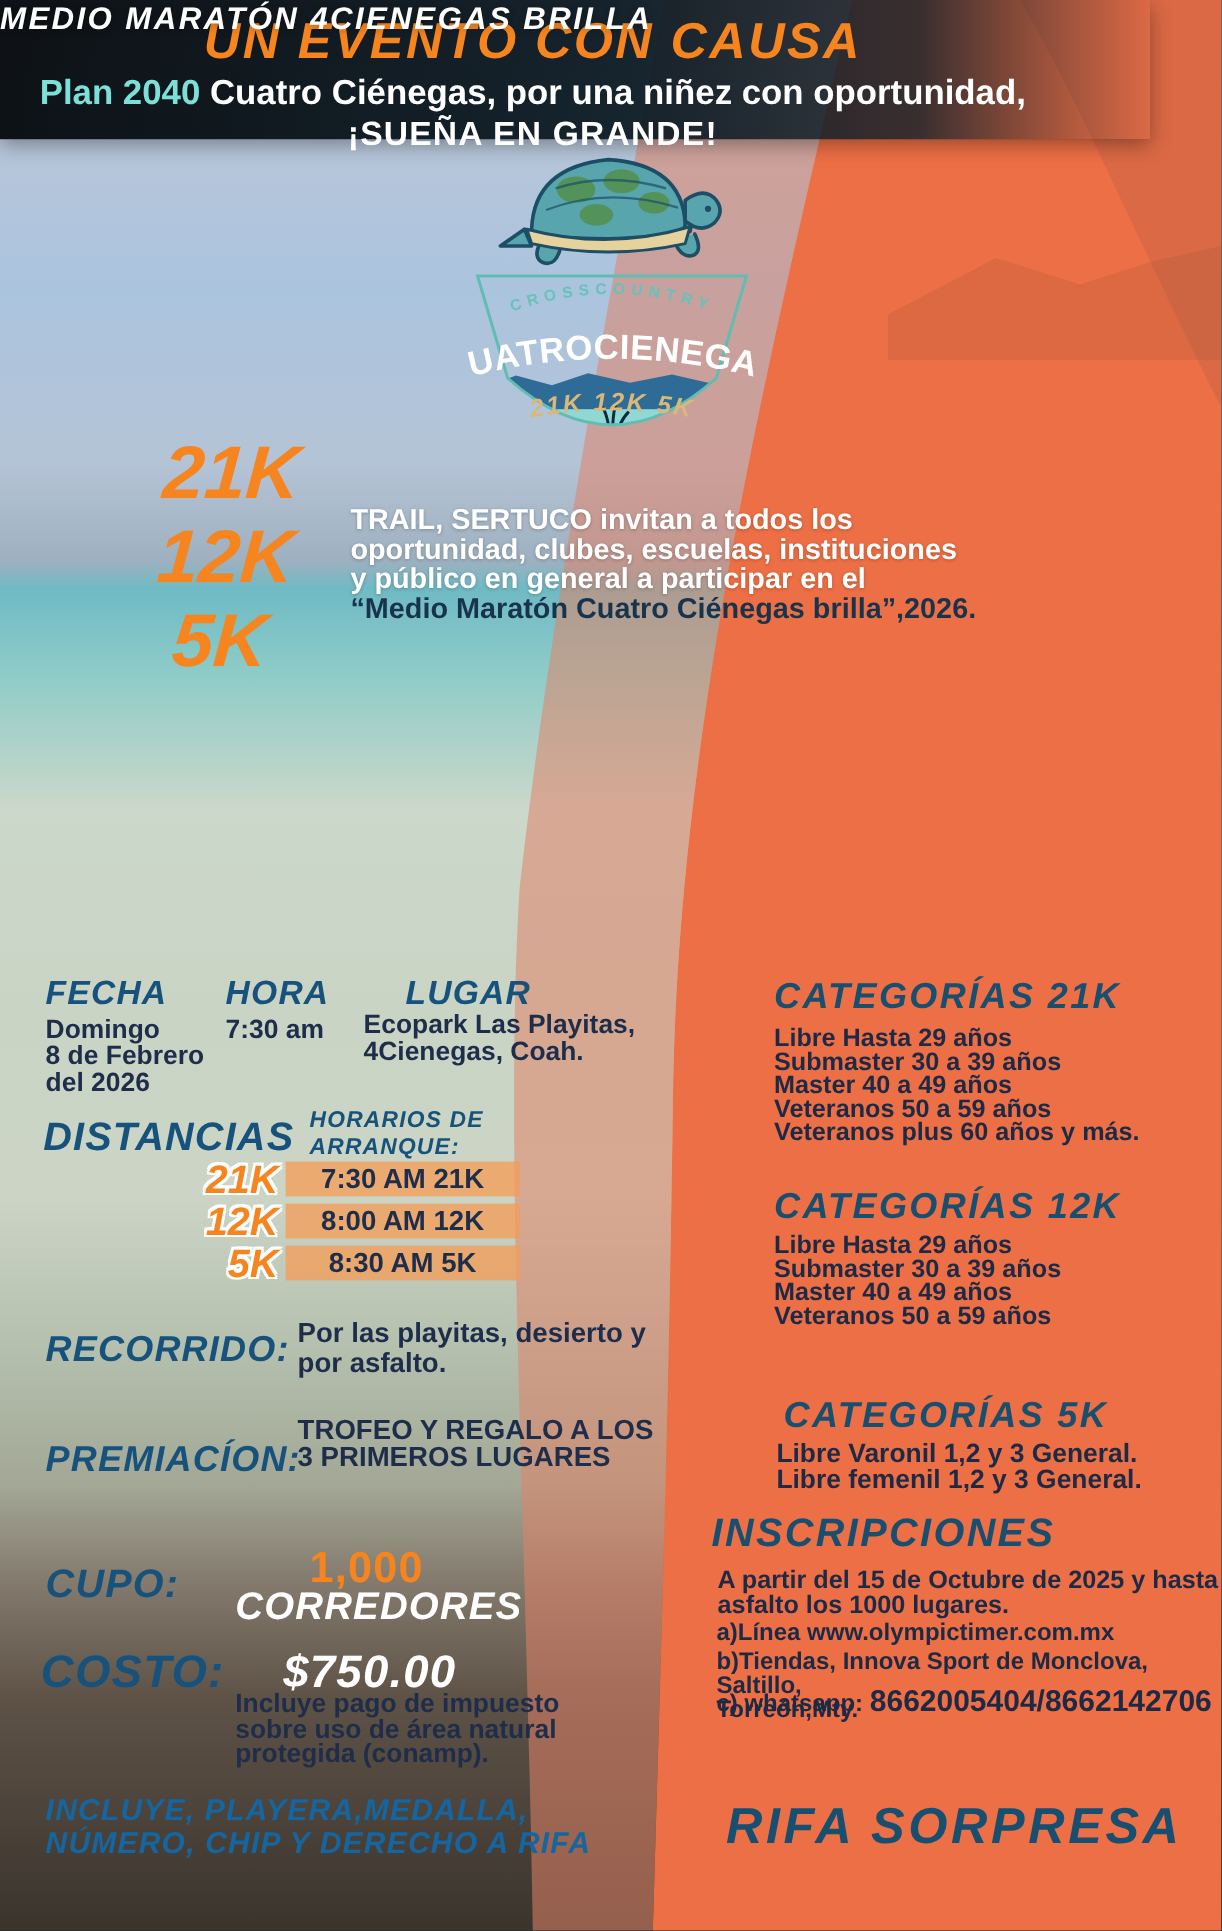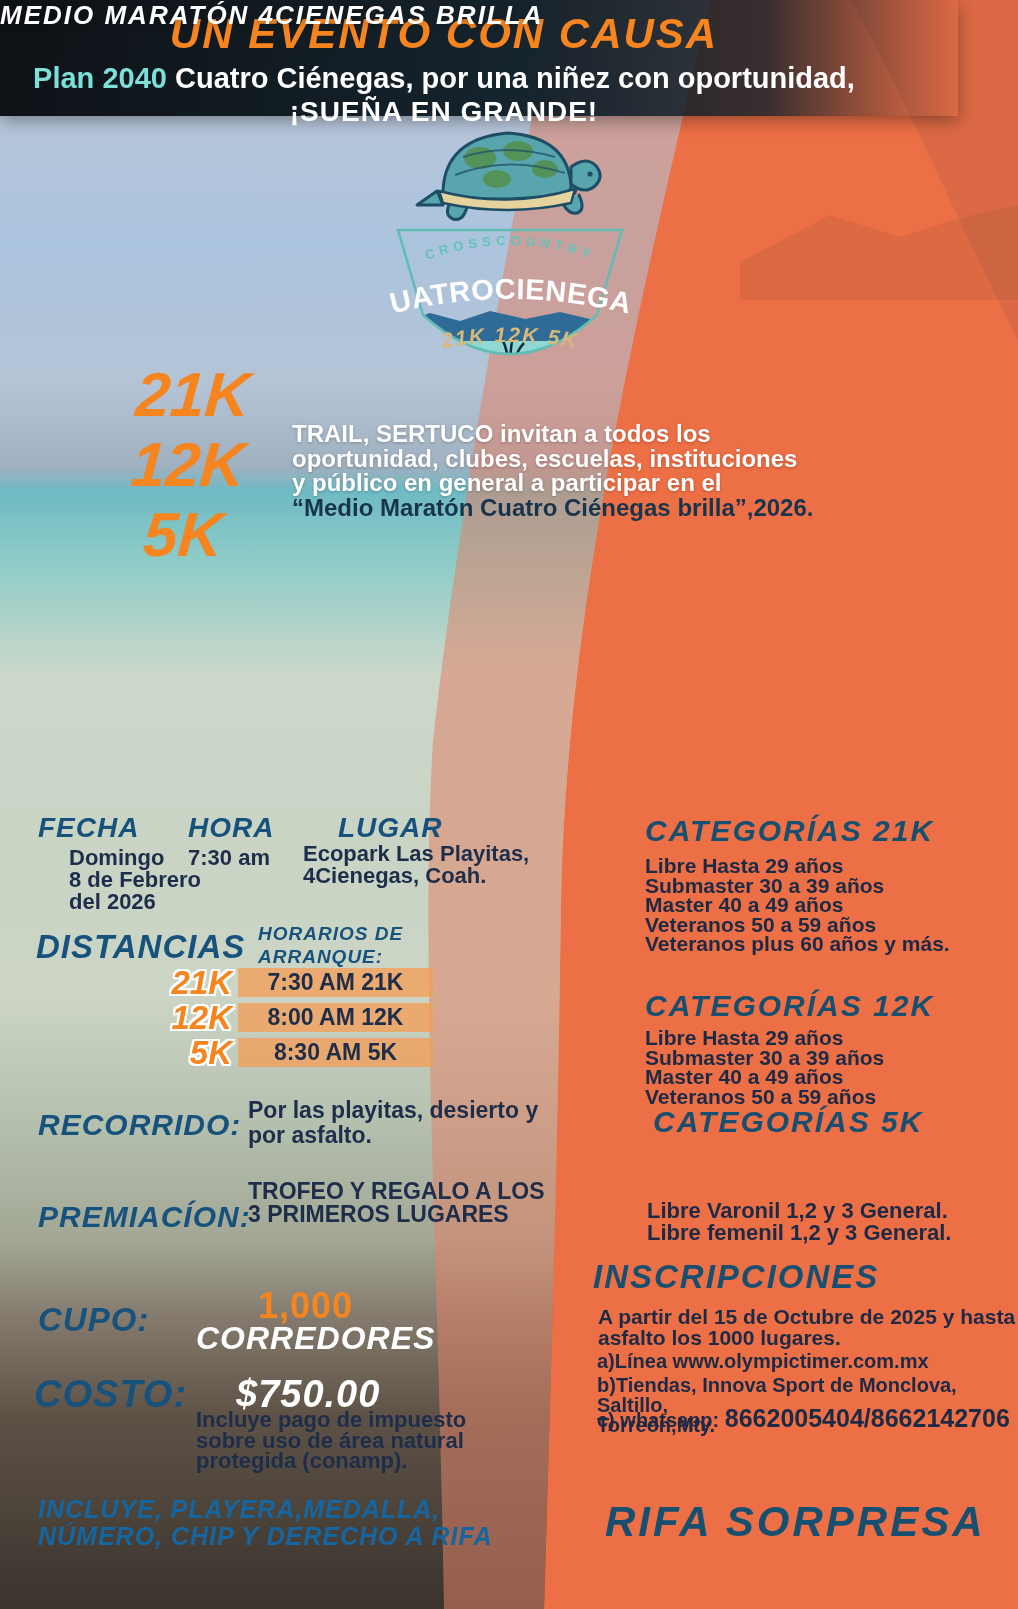--- a/index.html
+++ b/index.html
@@ -182,21 +182,21 @@
     <div class="banner-title">UN EVENTO CON CAUSA</div>
     <div class="banner-line1">
       <span class="plan">Plan 2040</span><span> Cuatro Ciénegas, por una niñez con oportunidad,</span>
     </div>
     <div class="banner-line2">¡SUEÑA EN GRANDE!</div>
   </div>
 
   <div class="abs main-title">MEDIO MARATÓN 4CIENEGAS BRILLA</div>
 
   <div class="abs h-blue lbl-28" style="left:38px; top:812px;">FECHA</div>
-  <div class="abs navy body-22" style="left:38px; top:847px;margin-left:31px;">
+  <div class="abs navy body-22" style="left:38px; top:847px;">
     <div>Domingo</div>
     <div>8 de Febrero</div>
     <div>del 2026</div>
   </div>
   <div class="abs h-blue lbl-28" style="left:188px; top:812px;">HORA</div>
   <div class="abs navy body-22" style="left:188px; top:847px;">7:30 am</div>
   <div class="abs h-blue lbl-28" style="left:338px; top:812px;">LUGAR</div>
   <div class="abs navy body-22" style="left:303px; top:843px;">
     <div>Ecopark Las Playitas,</div>
     <div>4Cienegas, Coah.</div>
@@ -266,21 +266,21 @@
   </div>
 
   <div class="abs cat-title" style="left:645px; top:989px;">CATEGORÍAS 12K</div>
   <div class="abs cat-items" style="left:645px; top:1028px;">
     <div>Libre Hasta 29 años</div>
     <div>Submaster 30 a 39 años</div>
     <div>Master 40 a 49 años</div>
     <div>Veteranos 50 a 59 años</div>
   </div>
 
-  <div class="abs cat-title" style="left:653px; top:1105px;">CATEGORÍAS 5K</div>
+  <div class="abs cat-title" style="left:653px; top:1163px;">CATEGORÍAS 5K</div>
   <div class="abs cat-items" style="left:647px; top:1200px; line-height:22px; font-size:22px;">
     <div>Libre Varonil 1,2 y 3 General.</div>
     <div>Libre femenil 1,2 y 3 General.</div>
   </div>
 
   <div class="abs insc-title" style="left:593px; top:1258px;">INSCRIPCIONES</div>
   <div class="abs insc-intro" style="left:598px; top:1306px;">
     <div>A partir del 15 de Octubre de 2025 y hasta</div>
     <div>asfalto los 1000 lugares.</div>
   </div>

